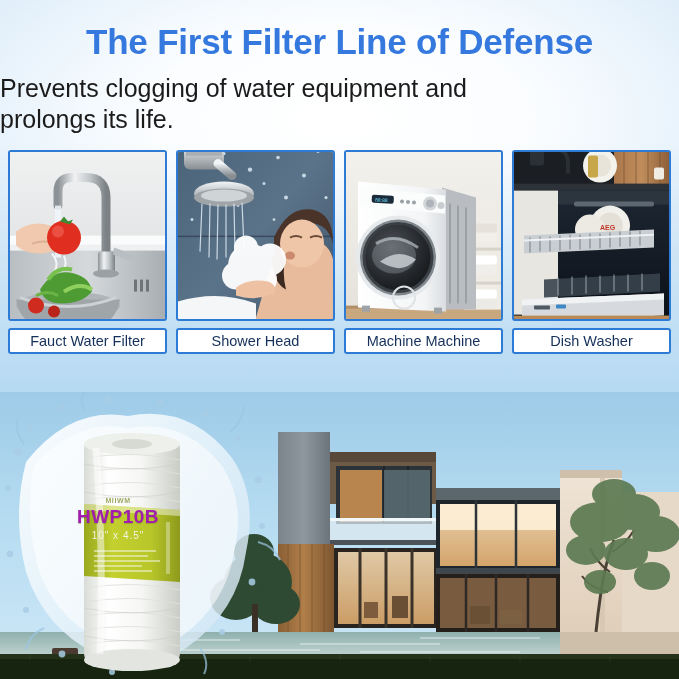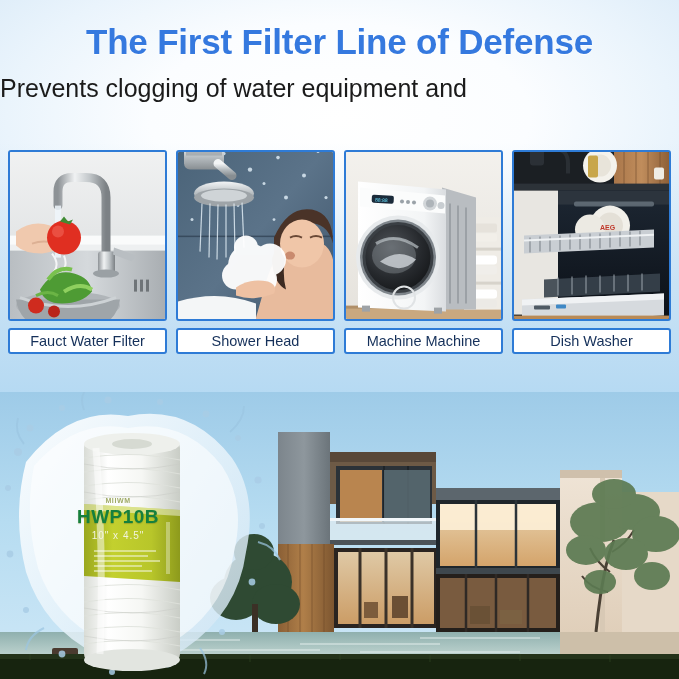--- a/index.html
+++ b/index.html
@@ -64,35 +64,36 @@
   .bottom-panel svg{position:absolute;left:0;top:0;width:679px;height:287px;}
 
   
   .cartridge-wrap{position:absolute;left:0;top:392px;width:340px;height:287px;z-index:6;}
   .cartridge-wrap svg{width:340px;height:287px;display:block;}
   .cart-text{
     position:absolute;z-index:8;text-align:center;width:110px;left:63px;
     font-family:"Liberation Sans",sans-serif;
   }
   .cart-brand{top:497px;font-size:7px;color:#8e9b4a;letter-spacing:.6px;font-weight:bold;opacity:.85;}
-  .cart-model{top:506px;font-size:19px;font-weight:bold;color:#15803d;letter-spacing:.5px;
+  .cart-model{top:506px;font-size:19px;font-weight:bold;color:#a21caf;letter-spacing:.5px;
                text-shadow:0 1px 1px rgba(110,120,40,.45);}
   .cart-size{top:530px;font-size:10px;color:#f2f4dd;letter-spacing:1px;}
 </style>
 </head>
 <body>
 
 <div class="page">
 
   <div class="top-panel">
 
     <div class="headline">The First Filter Line of Defense</div>
 
     <div class="subhead">
       <span>Prevents clogging of water equipment and</span>
+      <span class="l2">prolongs its life.</span>
     </div>
   </div>
 
   <div class="card-row">
 
     <div class="card">
       <div class="photo">
         <svg viewBox="0 0 155 192" preserveAspectRatio="xMidYMid slice">
           <defs>
             <linearGradient id="f_bg" x1="0" y1="0" x2="0" y2="1">

